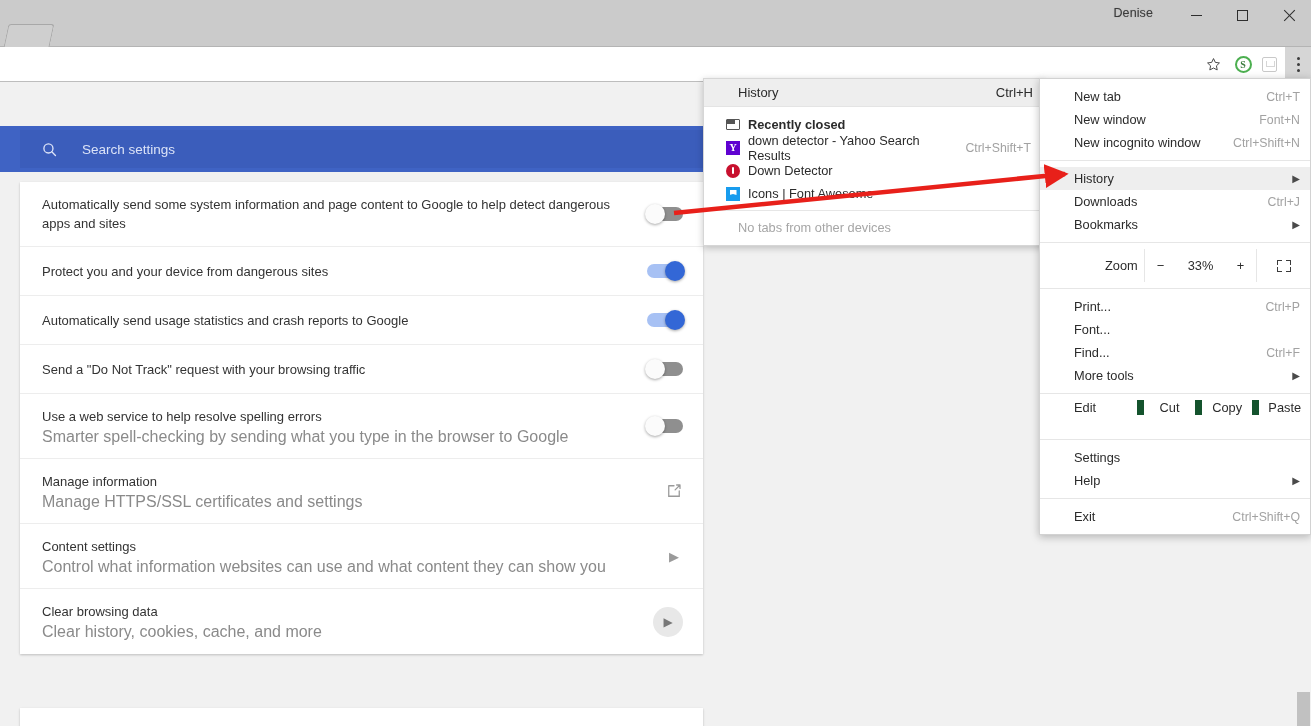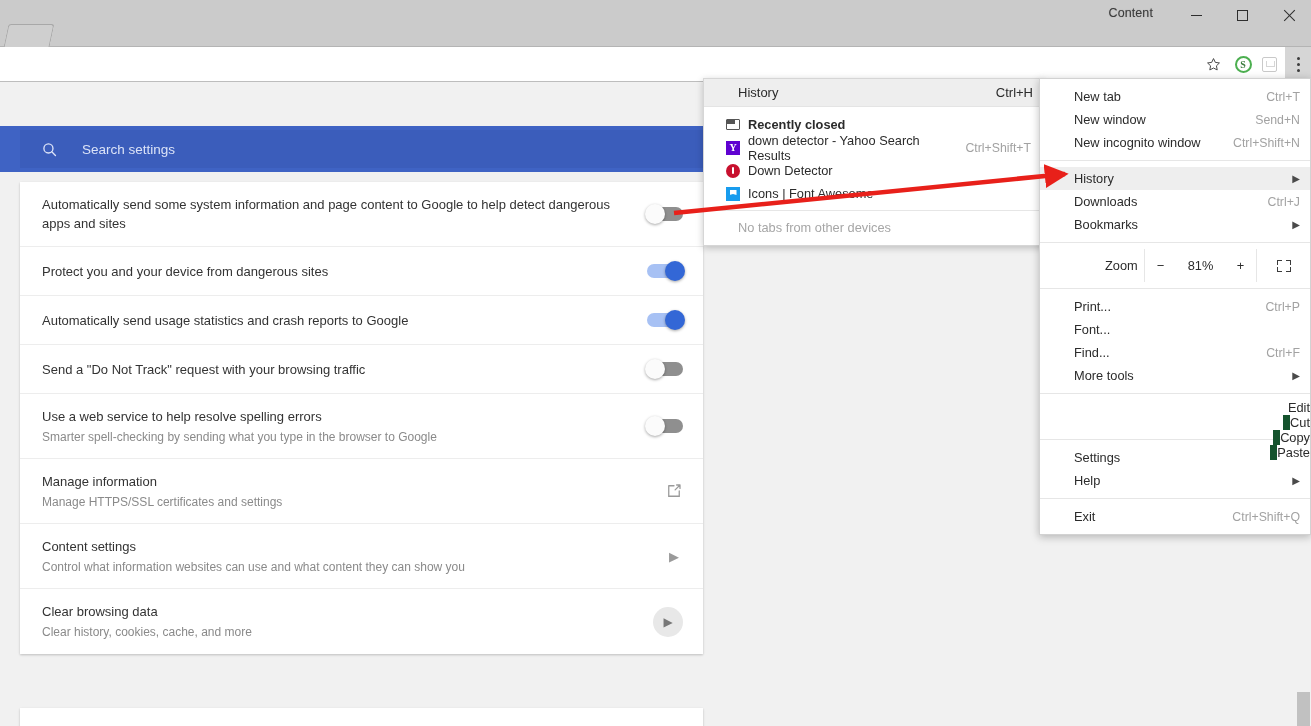--- a/index.html
+++ b/index.html
@@ -127,21 +127,21 @@
     padding: 0 20px 0 22px;
     border-bottom: 1px solid #ededed;
     min-height: 49px;
   }
   .row:last-child { border-bottom: none; }
   .row .texts { flex: 1; padding-right: 18px; }
   .row .title {
     font-size: 13px; color: #333; line-height: 19px;
   }
   .row .sub {
-    font-size: 12px; color: #8a8a8a; line-height: 18px; margin-top: 2px;
+    font-size: 16px; color: #8a8a8a; line-height: 18px; margin-top: 2px;
   }
   .row.two { min-height: 65px; }
 
   
   .toggle { position: relative; width: 36px; height: 14px; border-radius: 8px; flex: none; }
   .toggle.off { background: #8f8f8f; }
   .toggle.on  { background: #a7c1f4; }
   .knob {
     position: absolute; top: -3px; width: 20px; height: 20px; border-radius: 50%;
     box-shadow: 0 1px 3px rgba(0,0,0,.35);
@@ -254,21 +254,21 @@
   .fs-icon { position: relative; width: 14px; height: 12px; }
   .fs-icon b {
     position: absolute; width: 5px; height: 5px; border: 1.6px solid #3b3b3b;
   }
   .fs-icon b:nth-child(1) { left:0; top:0; border-right:none; border-bottom:none; }
   .fs-icon b:nth-child(2) { right:0; top:0; border-left:none; border-bottom:none; }
   .fs-icon b:nth-child(3) { left:0; bottom:0; border-right:none; border-top:none; }
   .fs-icon b:nth-child(4) { right:0; bottom:0; border-left:none; border-top:none; }
 
   .cm-edit {
-    display: flex; align-items: flex-end; height: 33px; flex-direction: column;
+    display: flex; align-items: flex-start; height: 33px;
   }
   .cm-edit .ecell {
     display: flex; align-items: center; justify-content: center;
     font-size: 12.8px; color: #2b2b2b; flex: 1;
     border-left: 7px solid #14532d;
   }
   .cm-edit .ecell:first-child {
     justify-content: flex-start; padding-left: 34px; border-left: none; flex: 1.25;
   }
 
@@ -285,21 +285,21 @@
     background: #c1c1c1;
   }
 </style>
 </head>
 <body>
 
 <div class="app">
 
   <div class="titlebar">
     <div class="tabstrip-tab"></div>
-    <div class="profile-name">Content</div>
+    <div class="profile-name">Denise</div>
     <div class="wbtn min">
       <span class="glyph-min"></span>
     </div>
     <div class="wbtn max">
       <span class="glyph-max"></span>
     </div>
     <div class="wbtn close">
       <span class="glyph-close"></span>
     </div>
   </div>
@@ -494,21 +494,21 @@
   </div>
 
   <div class="chrome-menu">
 
     <div class="cm-item">
       <span class="lbl">New tab</span>
       <span class="accel">Ctrl+T</span>
     </div>
     <div class="cm-item">
       <span class="lbl">New window</span>
-      <span class="accel">Send+N</span>
+      <span class="accel">Font+N</span>
     </div>
     <div class="cm-item">
       <span class="lbl">New incognito window</span>
       <span class="accel">Ctrl+Shift+N</span>
     </div>
 
     <div class="cm-sep"></div>
 
     <div class="cm-item active">
       <span class="lbl">History</span>
@@ -522,21 +522,21 @@
       <span class="lbl">Bookmarks</span>
       <span class="arrow">▶</span>
     </div>
 
     <div class="cm-sep"></div>
 
     <div class="cm-zoom">
       <span class="zlabel">Zoom</span>
       <span class="zctrl">
         <span>−</span>
-        <span>81%</span>
+        <span>33%</span>
         <span>+</span>
       </span>
       <span class="zfull">
         <span class="fs-icon">
             <b></b>
             <b></b>
             <b></b>
             <b></b>
           </span>
       </span>

